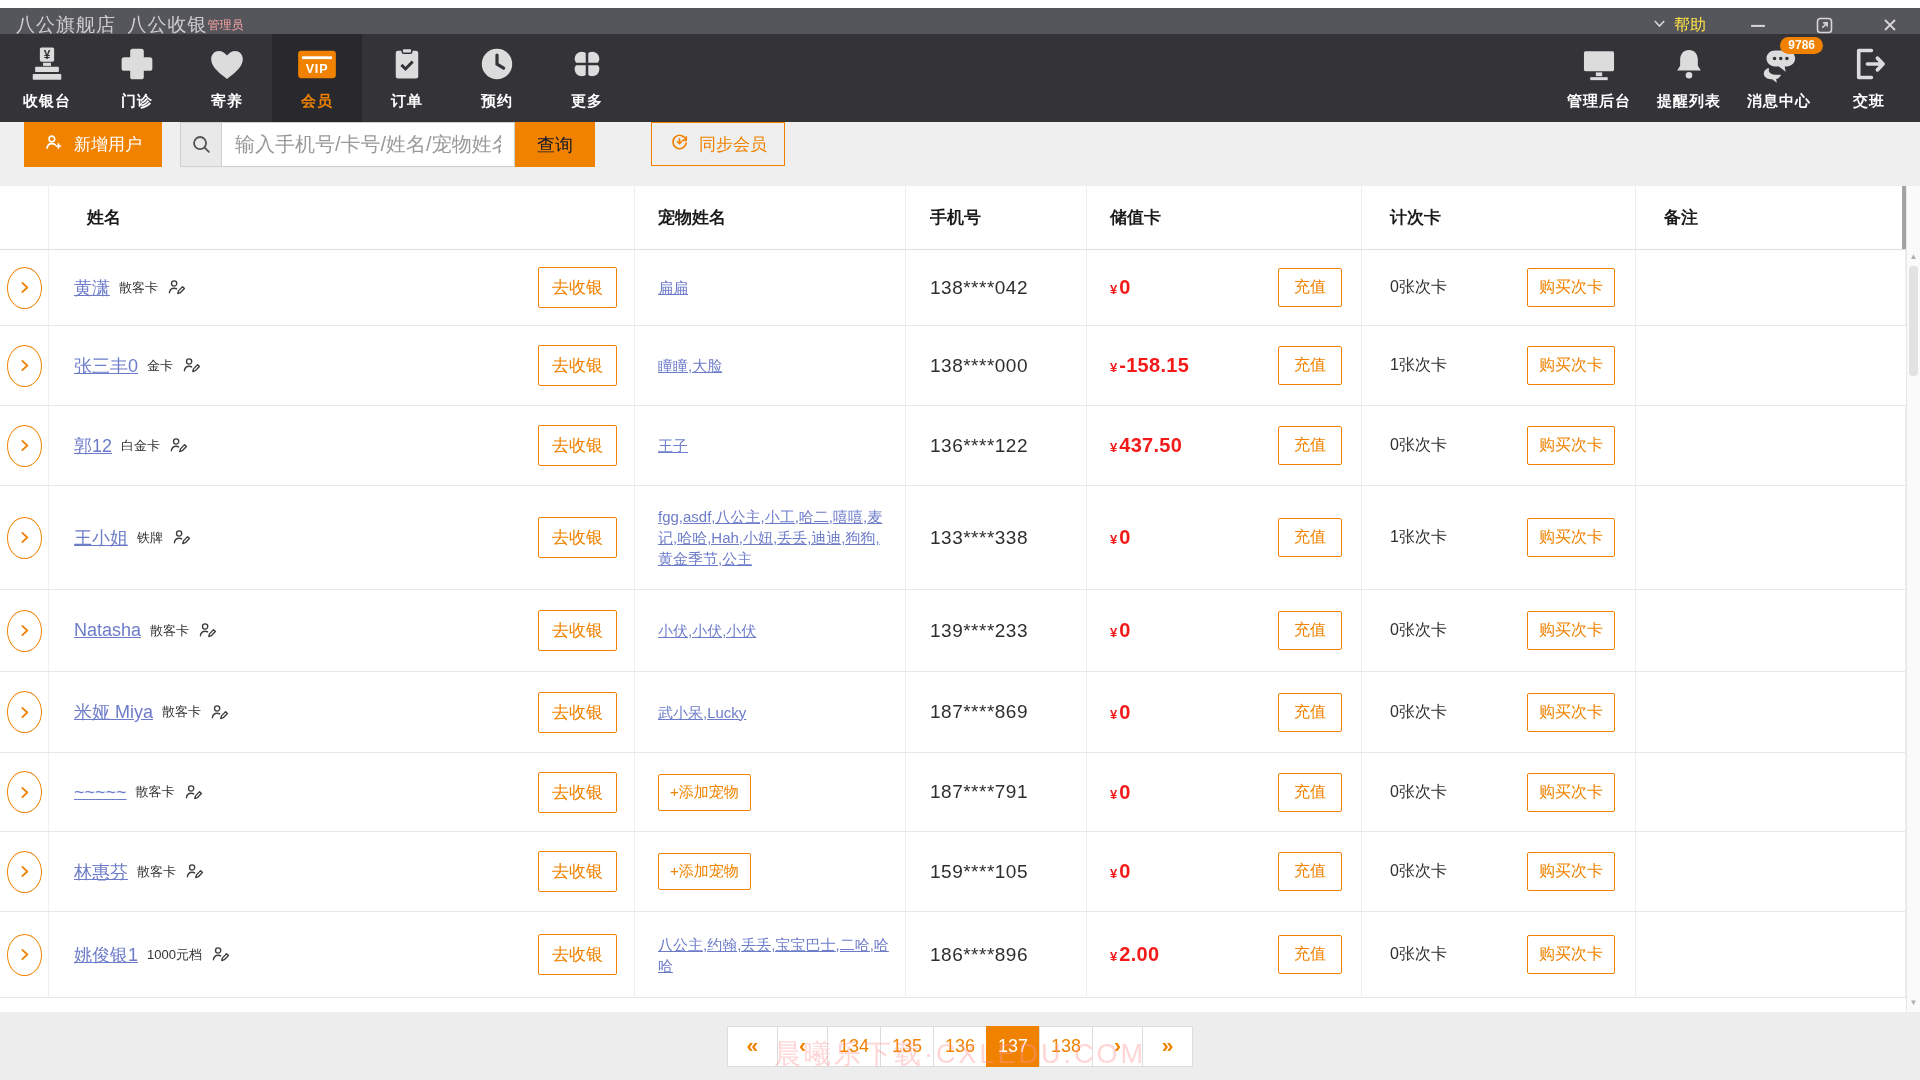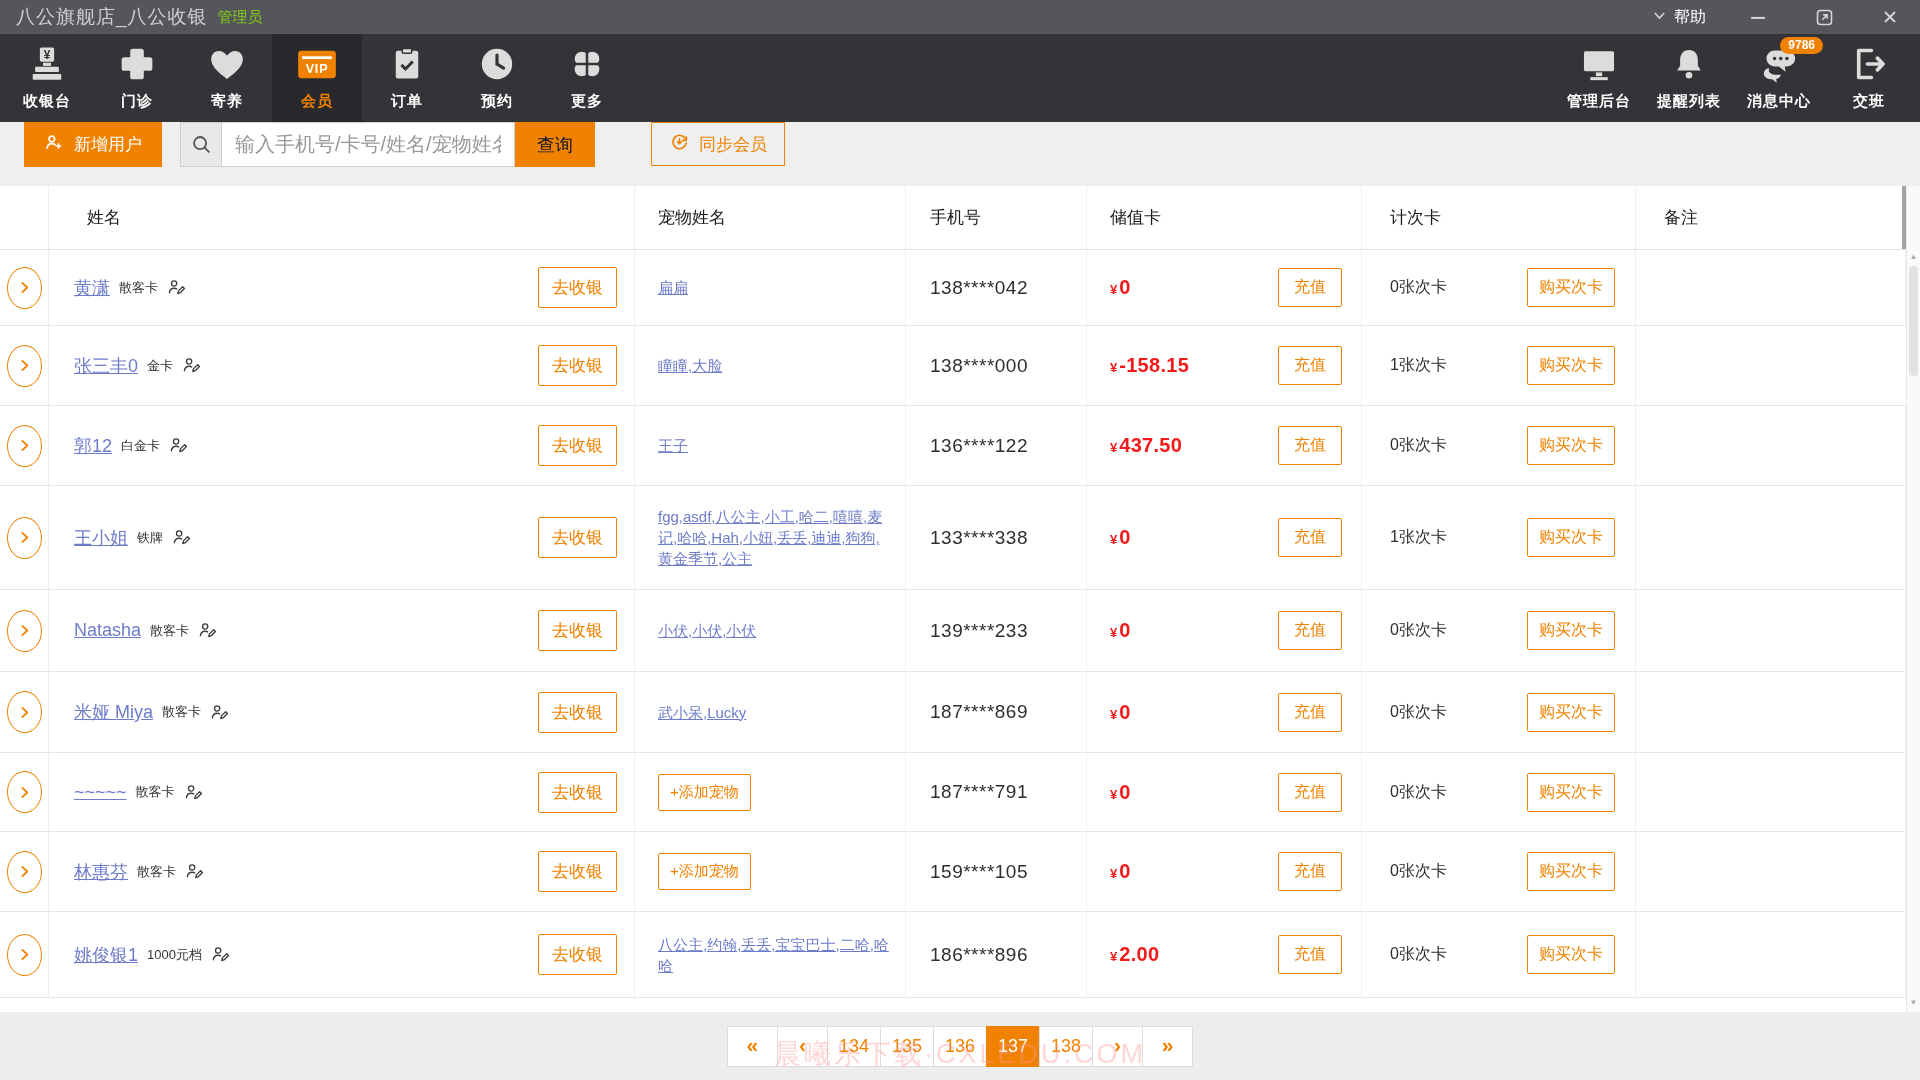--- a/index.html
+++ b/index.html
@@ -1,25 +1,25 @@
 <!DOCTYPE html>
 <html><head>
 <meta charset="utf-8">
 <style>
 *{margin:0;padding:0;box-sizing:border-box}
 html,body{background:#222}
 body{font-family:"Liberation Sans","DejaVu Sans",sans-serif}
 .app{position:relative;width:1920px;height:1080px;background:#fff;overflow:hidden}
 
 
-.titlebar{position:absolute;left:0;top:0;width:100%;height:34px;background:#55555C;display:flex;align-items:center;padding:0 16px;color:#C9C9C9}
+.titlebar{position:absolute;left:0;top:8px;width:100%;height:34px;background:#55555C;display:flex;align-items:center;padding:0 16px;color:#C9C9C9}
 .title{font-size:19px;letter-spacing:1px;color:#CDCDCD}
-.subtitle{font-size:15px;color:#84cc16;margin-left:10px}
+.subtitle{font-size:12px;color:#fca5a5;}
 .tb-right{margin-left:auto;display:flex;align-items:center;gap:38px}
-.help{display:flex;align-items:center;gap:7px;font-size:16px;color:#ffffff;cursor:pointer}
+.help{display:flex;align-items:center;gap:7px;font-size:16px;color:#fde047;cursor:pointer}
 .winbtn{width:28px;height:26px;display:flex;align-items:center;justify-content:center;cursor:pointer}
 
 
 .navbar{position:absolute;left:0;top:34px;width:100%;height:88px;background:#333338;display:flex}
 .tabs{display:flex;padding-left:2px}
 .tab{position:relative;width:90px;height:88px;display:flex;flex-direction:column;align-items:center;justify-content:flex-end;padding-bottom:11px;gap:9px;cursor:pointer}
 .tab .ticon{height:42px;display:flex;align-items:flex-end;justify-content:center}
 .tab .tlabel{font-size:15px;color:#FFF;font-weight:bold;letter-spacing:1px}
 .tab.active{background:#28282D}
 .tab.active .tlabel{color:#F08200}
@@ -32,21 +32,21 @@
 .searchwrap{display:flex;margin-left:18px;height:45px}
 .magbox{width:41px;background:#E9E9E9;border:1px solid #CFCFCF;border-right:none;display:flex;align-items:center;justify-content:center;cursor:pointer}
 .searchinput{width:294px;border:1px solid #CFCFCF;font-size:20px;padding:0 13px;color:#333;background:#fff;outline:none}
 .searchinput::placeholder{color:#999}
 .btn-query{background:#F08200;color:#0f172a;border:none;font-size:18px;width:80px;height:45px;cursor:pointer}
 .btn-sync{display:flex;align-items:center;gap:9px;background:transparent;border:1px solid #F08200;color:#F08200;font-size:17px;height:44px;padding:0 17px;margin-left:56px;cursor:pointer}
 
 
 .table{position:absolute;left:0;top:186px;width:1906px;height:826px;background:#fff}
 .thead{display:flex;height:64px;border-bottom:1px solid #E0E0E0}
-.th{font-size:17px;font-weight:normal;color:#1A1A1A;display:flex;align-items:center;border-right:1px solid #EFEFEF}
+.th{font-size:17px;font-weight:bold;color:#1A1A1A;display:flex;align-items:center;border-right:1px solid #EFEFEF}
 .c0{width:49px}.c1{width:586px}.c2{width:271px}.c3{width:181px}.c4{width:275px}.c5{width:274px}.c6{width:270px;border-right:4px solid #a3a3a3}
 .th.c1{padding-left:38px}.th.c2{padding-left:23px}.th.c3{padding-left:24px}.th.c4{padding-left:23px}.th.c5{padding-left:28px}.th.c6{padding-left:28px}
 .row{display:flex;border-bottom:1px solid #E8E8E8}
 .cell{display:flex;align-items:center;border-right:1px solid #EFEFEF;position:relative}
 .cell.c0{justify-content:center}
 .expand-btn{width:35px;height:42px;border:1px solid #F08200;border-radius:50%;background:#fff;display:flex;align-items:center;justify-content:center;cursor:pointer}
 .cell.c1{padding-left:25px}
 .name-link{font-size:18px;color:#6D7CC9;text-decoration:underline;cursor:pointer}
 .card-type{font-size:13px;color:#333;margin-left:9px;white-space:nowrap}
 .edit-ic{margin-left:9px;display:flex;cursor:pointer}

